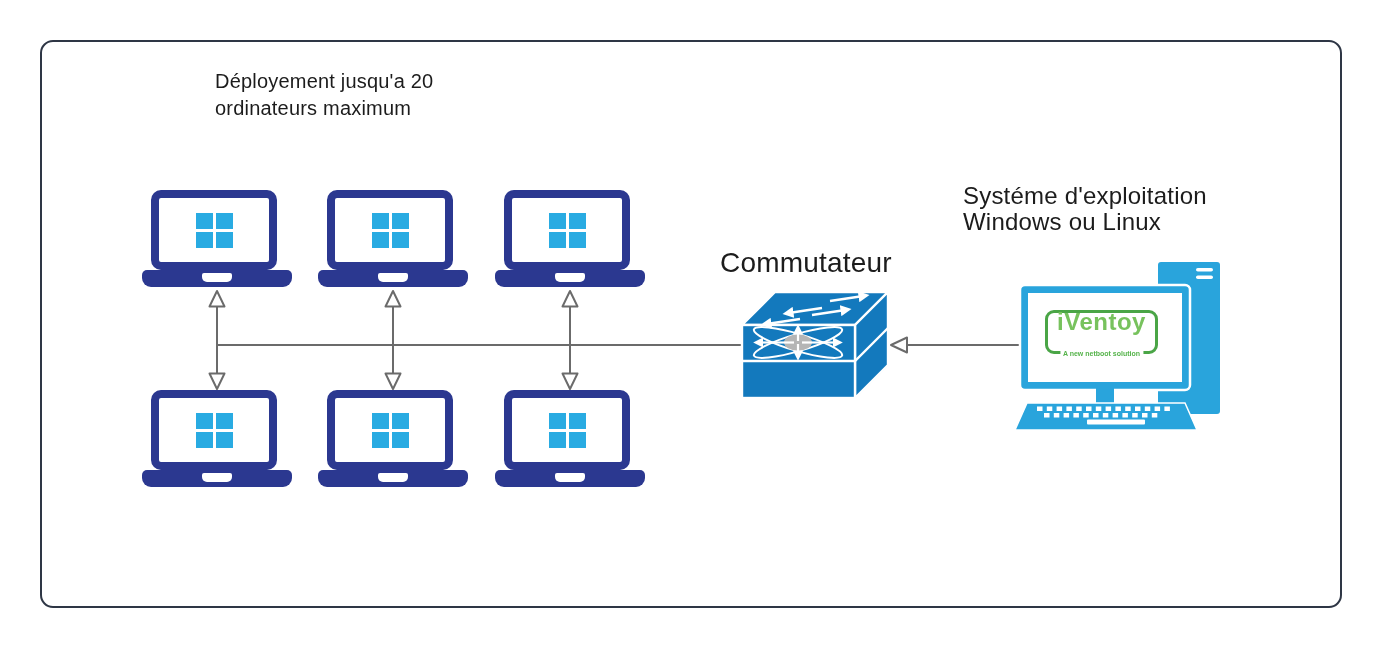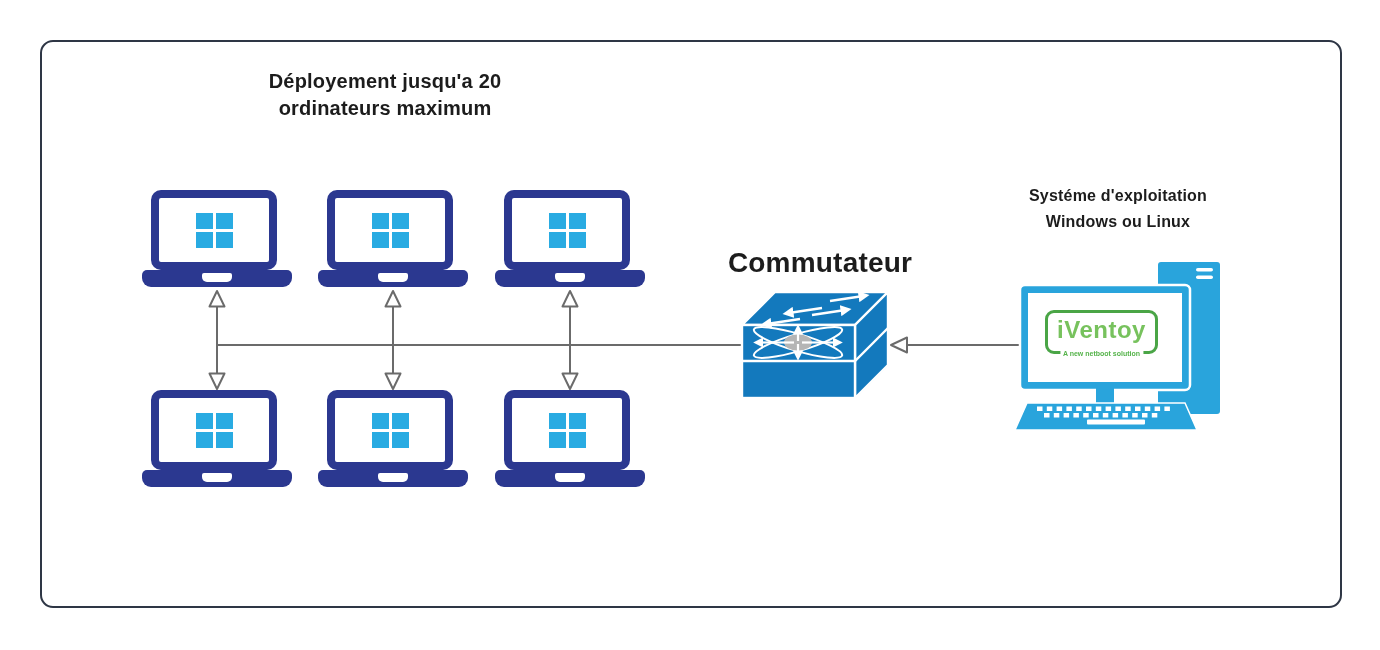--- a/index.html
+++ b/index.html
@@ -4,24 +4,24 @@
 <style>
   html,body{margin:0;padding:0;background:#ffffff;}
   .canvas{
     position:relative;width:1380px;height:650px;background:#ffffff;overflow:hidden;
     font-family:"Liberation Sans",sans-serif;color:#1c1c1c;
   }
   .frame{
     position:absolute;left:40px;top:40px;width:1302px;height:568px;
     border:2px solid #2e3645;border-radius:13px;box-sizing:border-box;
   }
-  .label{position:absolute;text-align:center;font-weight:700;letter-spacing:.2px;}
+  .label{position:absolute;font-weight:400;letter-spacing:.2px;}
   .title{left:215px;top:68px;width:340px;font-size:20px;line-height:27px;}
   .switch-label{left:720px;top:247px;width:200px;font-size:28px;}
-  .os-label{left:963px;top:183px;width:310px;font-size:16px;line-height:26px;}
+  .os-label{left:963px;top:183px;width:310px;font-size:24px;line-height:26px;}
   .app-label{left:965px;top:466px;width:310px;font-size:20px;}
 
   
   .laptop{position:absolute;width:150px;height:98px;}
   .lt-screen{
     position:absolute;left:9px;top:0;width:126px;height:80px;box-sizing:border-box;
     background:#fff;border:8px solid #2b3890;border-radius:10px;
     display:flex;align-items:center;justify-content:center;
   }
   .win-logo{width:37px;height:35px;display:grid;grid-template-columns:1fr 1fr;grid-template-rows:1fr 1fr;gap:3px;}
@@ -32,21 +32,21 @@
   }
   .lt-notch{
     position:absolute;left:50%;top:83px;transform:translateX(-50%);
     width:30px;height:9px;background:#fff;border-radius:2px 2px 5px 5px;
   }
 
   
   .iventoy{
     position:absolute;left:1045px;top:310px;width:113px;height:44px;box-sizing:border-box;
     border:3px solid #4aa546;border-radius:9px;
-    display:flex;align-items:center;justify-content:center;
+    display:flex;align-items:flex-start;justify-content:center;
   }
   .iv-text{color:#77c25d;font-size:24px;font-weight:700;letter-spacing:.5px;margin-top:-5px;}
   .iv-tag{
     position:absolute;bottom:-6px;left:50%;transform:translateX(-50%);
     background:#ffffff;padding:0 3px;font-size:7px;font-weight:700;color:#55b34a;white-space:nowrap;
   }
   svg{position:absolute;left:0;top:0;}
 </style>
 </head>
 <body>

